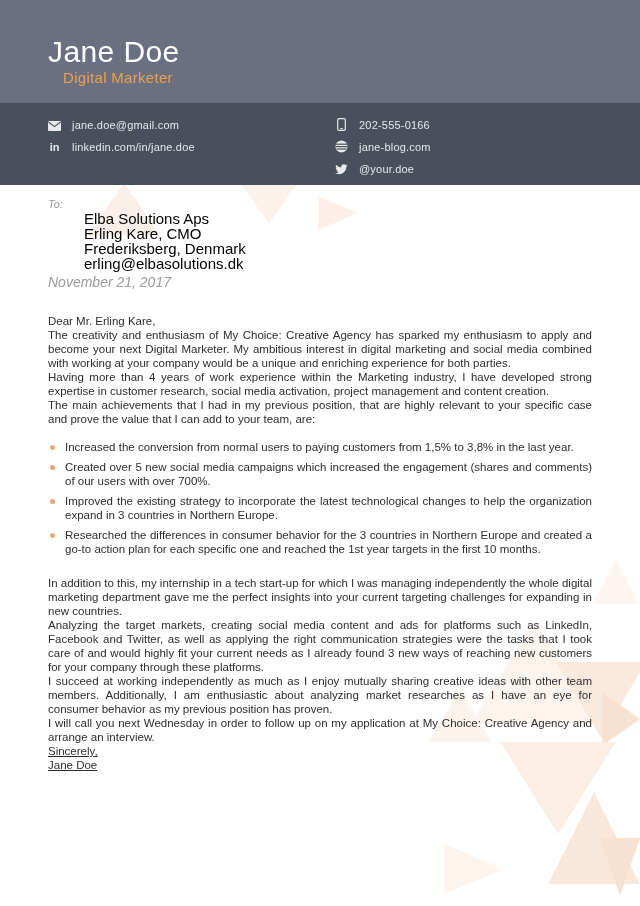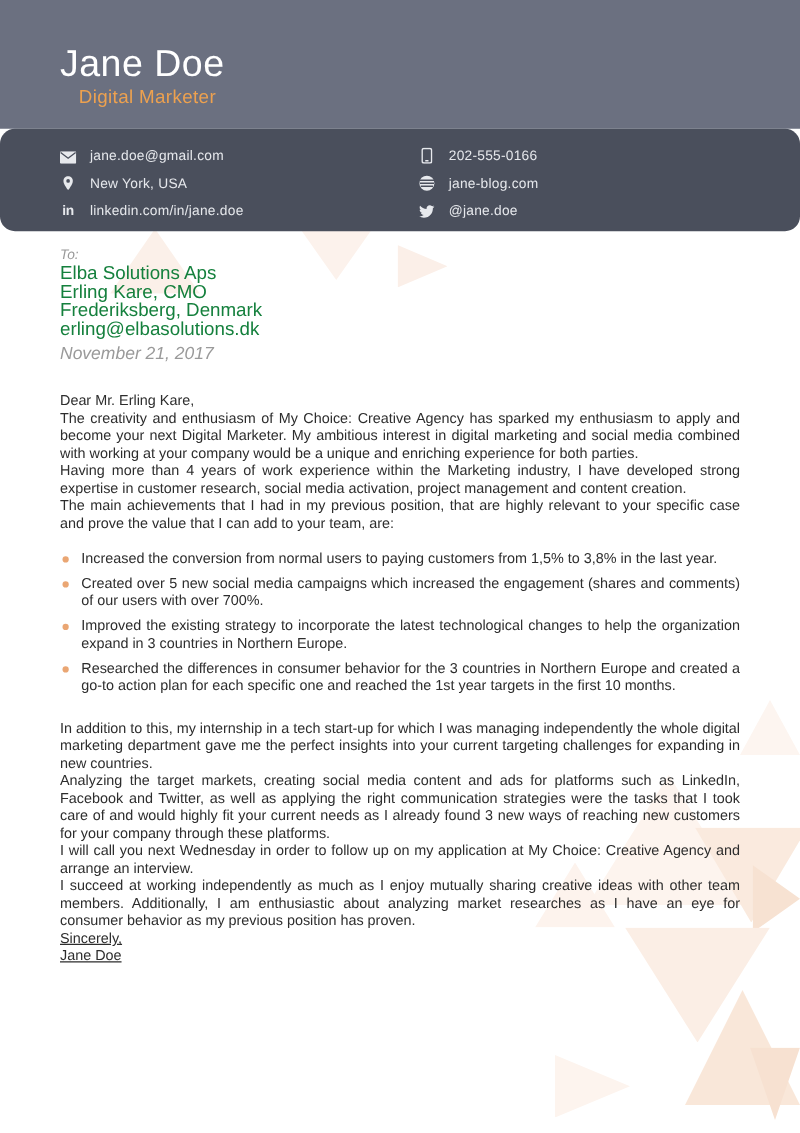--- a/index.html
+++ b/index.html
@@ -26,36 +26,36 @@
     letter-spacing:.4px;
   }
   .header .role{
     position:absolute;left:63px;top:69px;
     font-size:15px;font-weight:400;color:#eda14f;letter-spacing:.3px;
   }
   
   .contactbar{
     position:absolute;top:103px;left:0;width:640px;height:82px;
     background:#4a4f5c;z-index:2;
-    display:flex;box-sizing:border-box;padding:15px 0 0 48px;border-radius:12px;
+    display:flex;box-sizing:border-box;padding:15px 0 0 48px;
   }
   .c-col{display:flex;flex-direction:column;row-gap:9px;}
   .c-col.left{width:287px;}
   .c-col.right{width:250px;}
   .c-item{display:flex;align-items:center;height:13px;}
   .c-icon{width:13px;height:13px;display:flex;align-items:flex-end;justify-content:center;margin-right:11px;flex:0 0 13px;}
   .c-icon svg{display:block;}
   .c-icon .in-txt{font-weight:bold;font-size:11px;color:#e7e9ed;line-height:11px;letter-spacing:-.2px;}
   .c-label{font-size:11px;color:#e6e8ec;letter-spacing:.2px;}
   
   .letter{
     position:absolute;top:185px;left:48px;width:544px;z-index:1;
   }
   .to-label{margin-top:13px;font-size:11px;font-style:italic;color:#9a9a9a;line-height:13px;}
-  .recipient-line{font-size:15px;line-height:15px;color:#15803d;}
+  .recipient-line{font-size:15px;line-height:15px;color:#000000;margin-left:36px;}
   .date{margin-top:3px;font-size:14px;font-style:italic;color:#9a9a9a;line-height:16px;}
   .salutation{margin-top:24px;font-size:11.5px;line-height:14px;}
   .para{font-size:11.5px;line-height:14px;text-align:justify;}
   .bullets{list-style:none;margin:14px 0 0 0;padding:0;}
   .bullets li{
     position:relative;padding-left:17px;margin-bottom:6px;
     font-size:11.5px;line-height:14px;text-align:justify;
   }
   .bullets li::before{
     content:"";position:absolute;left:2px;top:4.5px;width:5px;height:5px;
@@ -115,29 +115,20 @@
       <span class="c-icon">
         <svg width="13" height="10" viewBox="0 0 13 10">
             <rect x="0" y="0" width="13" height="10" rx="1" fill="#e7e9ed"></rect>
             <path d="M0.5 1 L6.5 5.6 L12.5 1" fill="none" stroke="#4a4f5c" stroke-width="1.1"></path>
           </svg>
       </span>
       <span class="c-label">jane.doe@gmail.com</span>
     </div>
     <div class="c-item">
       <span class="c-icon">
-        <svg width="11" height="13" viewBox="0 0 12 13">
-            <path d="M6 0.5C3.7 0.5 1.9 2.3 1.9 4.6 1.9 7.7 6 12.5 6 12.5s4.1-4.8 4.1-7.9C10.1 2.3 8.3 0.5 6 0.5z" fill="#e7e9ed"></path>
-            <circle cx="6" cy="4.6" r="1.6" fill="#4a4f5c"></circle>
-          </svg>
-      </span>
-      <span class="c-label">New York, USA</span>
-    </div>
-    <div class="c-item">
-      <span class="c-icon">
           <span class="in-txt">in</span>
         </span>
       <span class="c-label">linkedin.com/in/jane.doe</span>
     </div>
   </div>
   <div class="c-col right">
     <div class="c-item">
       <span class="c-icon">
         <svg width="9" height="13" viewBox="0 0 9 13">
             <rect x="0.7" y="0.7" width="7.6" height="11.6" rx="1.4" fill="none" stroke="#e7e9ed" stroke-width="1.2"></rect>
@@ -156,21 +147,21 @@
           </svg>
       </span>
       <span class="c-label">jane-blog.com</span>
     </div>
     <div class="c-item">
       <span class="c-icon">
         <svg width="13" height="11" viewBox="0 0 12 10">
             <path d="M11.6 1.2c-.42.19-.87.31-1.34.37.48-.29.85-.75 1.03-1.3-.45.27-.95.46-1.49.57C9.37.39 8.76.1 8.08.1 6.79.1 5.75 1.14 5.75 2.43c0 .18.02.36.06.53C3.87 2.86 2.15 1.93.99.52c-.2.35-.32.75-.32 1.18 0 .81.41 1.52 1.04 1.94-.38-.01-.74-.12-1.06-.29v.03c0 1.13.8 2.07 1.87 2.29-.2.05-.4.08-.62.08-.15 0-.3-.01-.44-.04.3.93 1.16 1.6 2.18 1.62-.8.63-1.81 1-2.9 1-.19 0-.37-.01-.56-.03 1.04.66 2.27 1.05 3.59 1.05 4.31 0 6.66-3.57 6.66-6.66v-.3c.46-.33.85-.74 1.17-1.19z" fill="#e7e9ed"></path>
           </svg>
       </span>
-      <span class="c-label">@jane.doe</span>
+      <span class="c-label">@your.doe</span>
     </div>
   </div>
 </div>
 
 <div class="letter">
   <div class="to-label">To:</div>
   <div class="recipient">
     <div class="recipient-line">Elba Solutions Aps</div>
     <div class="recipient-line">Erling Kare, CMO</div>
     <div class="recipient-line">Frederiksberg, Denmark</div>
@@ -186,20 +177,20 @@
 
   <ul class="bullets">
     <li>Increased the conversion from normal users to paying customers from 1,5% to 3,8% in the last year.</li>
     <li>Created over 5 new social media campaigns which increased the engagement (shares and comments) of our users with over 700%.</li>
     <li>Improved the existing strategy to incorporate the latest technological changes to help the organization expand in 3 countries in Northern Europe.</li>
     <li>Researched the differences in consumer behavior for the 3 countries in Northern Europe and created a go-to action plan for each specific one and reached the 1st year targets in the first 10 months.</li>
   </ul>
 
   <div class="para after-bullets">In addition to this, my internship in a tech start-up for which I was managing independently the whole digital marketing department gave me the perfect insights into your current targeting challenges for expanding in new countries.</div>
   <div class="para">Analyzing the target markets, creating social media content and ads for platforms such as LinkedIn, Facebook and Twitter, as well as applying the right communication strategies were the tasks that I took care of and would highly fit your current needs as I already found 3 new ways of reaching new customers for your company through these platforms.</div>
+  <div class="para">I succeed at working independently as much as I enjoy mutually sharing creative ideas with other team members. Additionally, I am enthusiastic about analyzing market researches as I have an eye for consumer behavior as my previous position has proven.</div>
   <div class="para">I will call you next Wednesday in order to follow up on my application at My Choice: Creative Agency and arrange an interview.</div>
-  <div class="para">I succeed at working independently as much as I enjoy mutually sharing creative ideas with other team members. Additionally, I am enthusiastic about analyzing market researches as I have an eye for consumer behavior as my previous position has proven.</div>
 
   <div class="signoff">
     <div>Sincerely,</div>
     <div>Jane Doe</div>
   </div>
 </div>
 
 </body></html>

